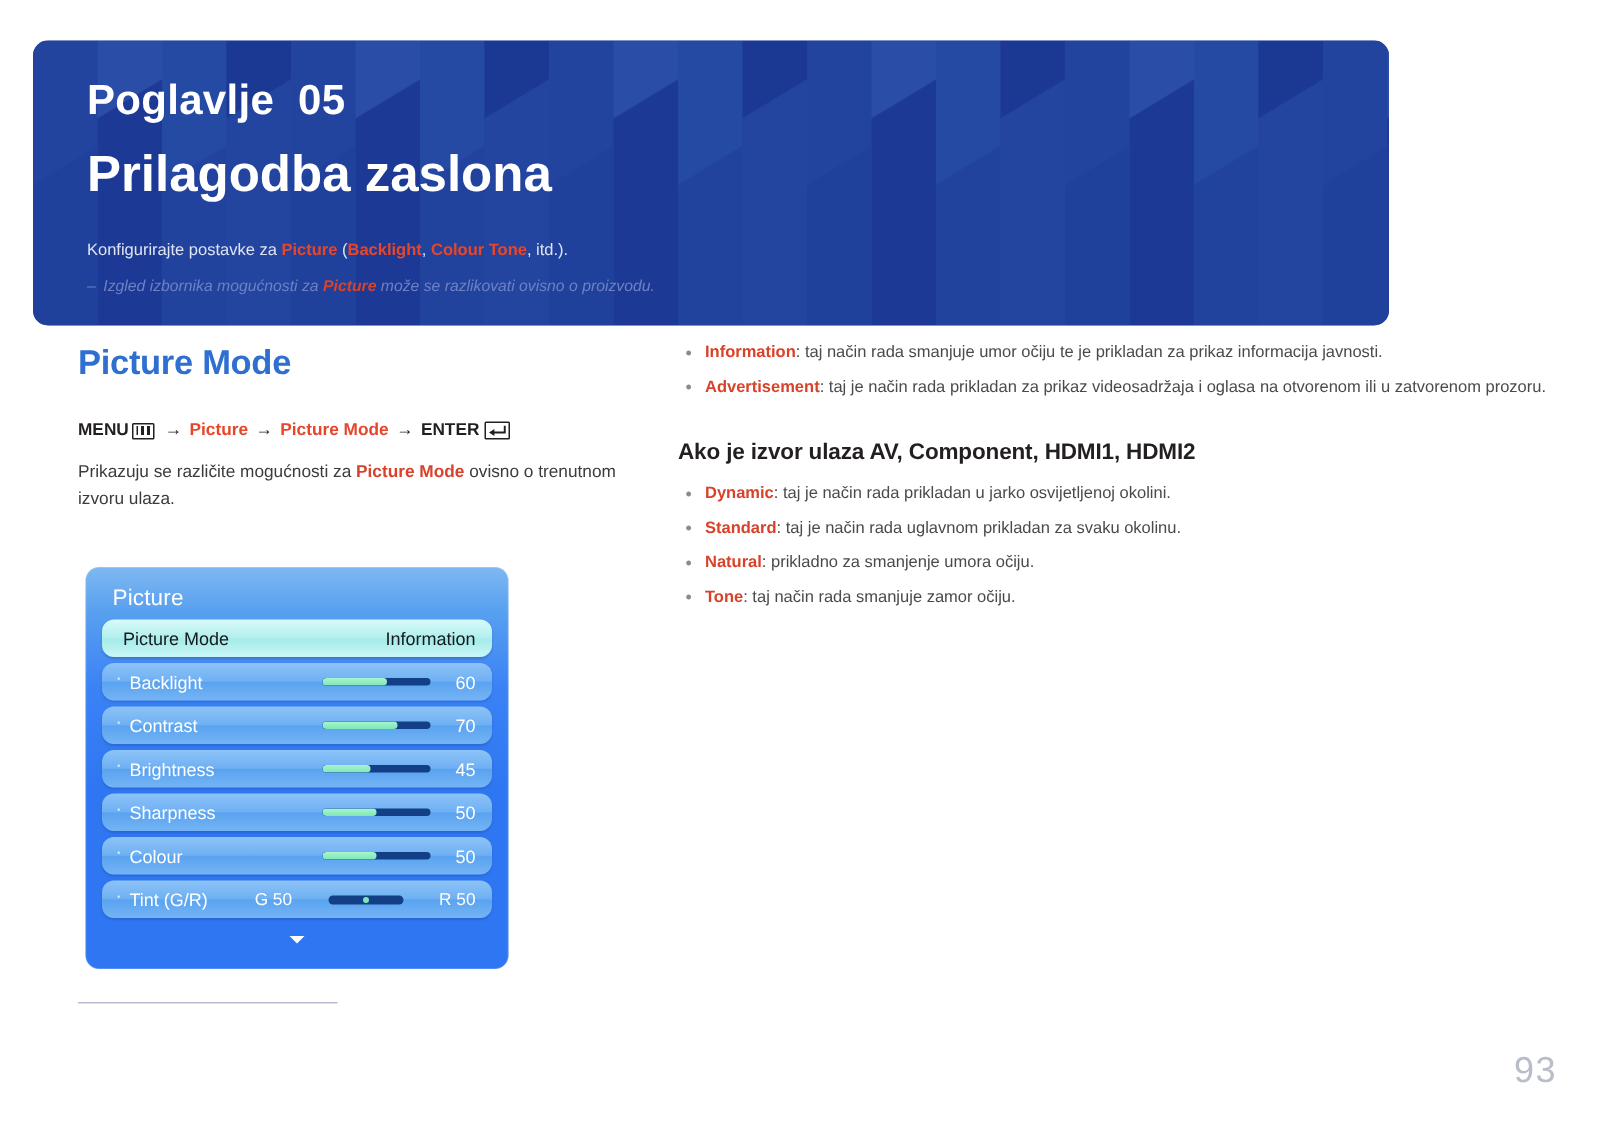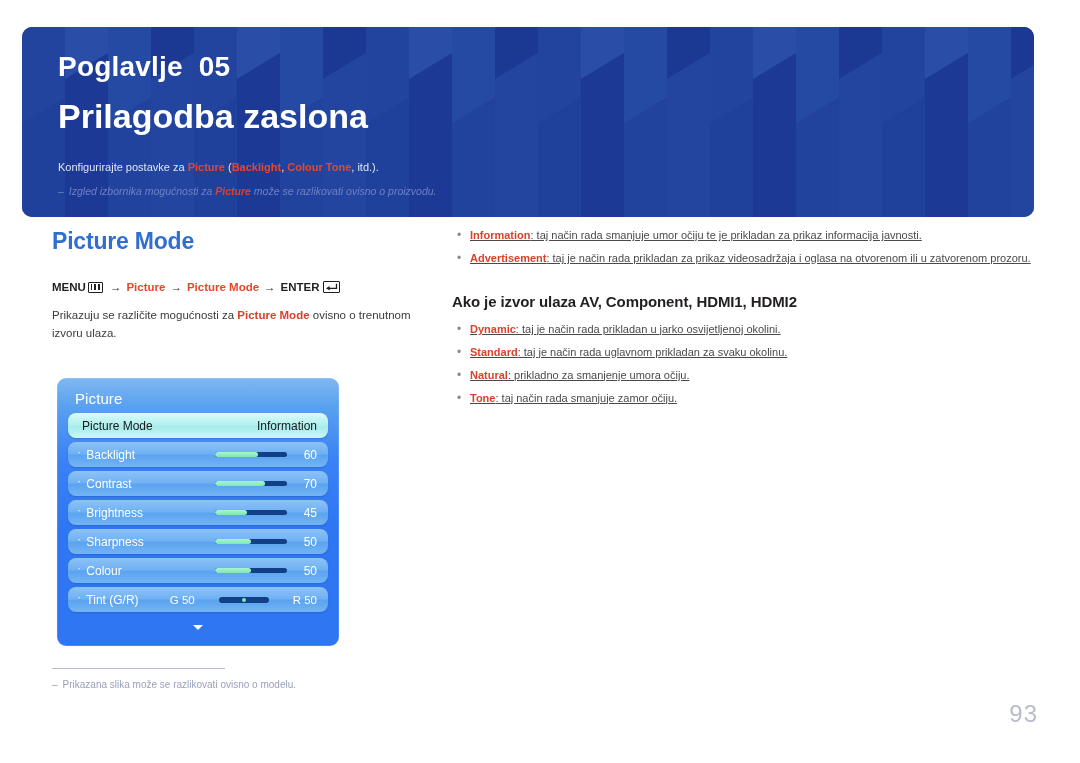--- a/index.html
+++ b/index.html
@@ -14,21 +14,21 @@
     overflow: hidden;
     font-family: "Liberation Sans", sans-serif;
     color: #231f20;
   }
 
   
   #chapter-banner {
     position: absolute;
     left: 22px;
     top: 27px;
-    width: 1012px;
+    width: 904px;
     height: 190px;
     border-radius: 10px;
     background: #1f3f9e;
     overflow: hidden;
   }
   .banner-pattern {
     position: absolute;
     inset: 0;
     opacity: 1;
   }
@@ -295,21 +295,21 @@
   .bullet-dot {
     flex: 0 0 auto;
     width: 18px;
     color: #8b8b8d;
     font-size: 12px;
     line-height: 1.25;
     text-align: left;
     padding-left: 5px;
     box-sizing: border-box;
   }
-  .bullet-text { flex: 1 1 auto; text-decoration: underline; }
+  .bullet-text { flex: 1 1 auto; }
   .bullet-text .term { color: #d9422a; font-weight: bold; }
 
   
   #page-number {
     position: absolute;
     right: 42px;
     top: 700px;
     font-size: 24px;
     color: #b9bcc9;
     letter-spacing: 1px;
@@ -452,23 +452,20 @@
     </span>
   </div>
 
   <div id="osd-more">
     <span class="caret"></span>
   </div>
 </div>
 
 <div id="footnote-block">
   <div id="footnote-rule"></div>
-  <div id="footnote-text">
-    <span class="dash-lead">–</span><span>Prikazana slika može se razlikovati ovisno o modelu.</span>
-  </div>
 </div>
 
 <div id="right-column">
 
   <ul class="bullet-list">
     <li class="bullet-item">
       <span class="bullet-dot">•</span>
       <span class="bullet-text"><span class="term">Information</span><span>: taj način rada smanjuje umor očiju te je prikladan za prikaz informacija javnosti.</span></span>
     </li>
     <li class="bullet-item">

